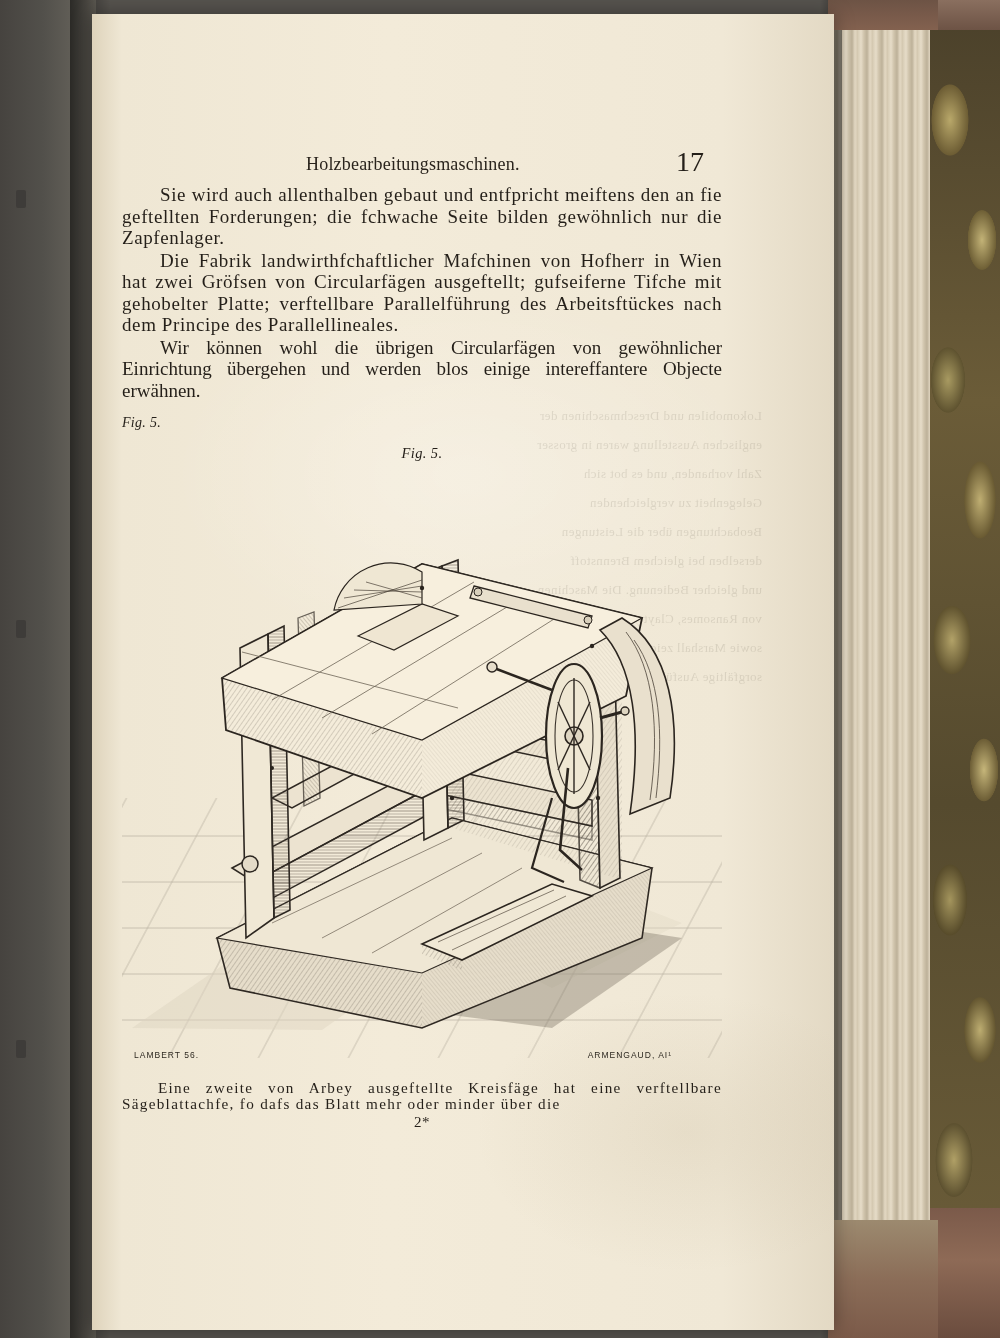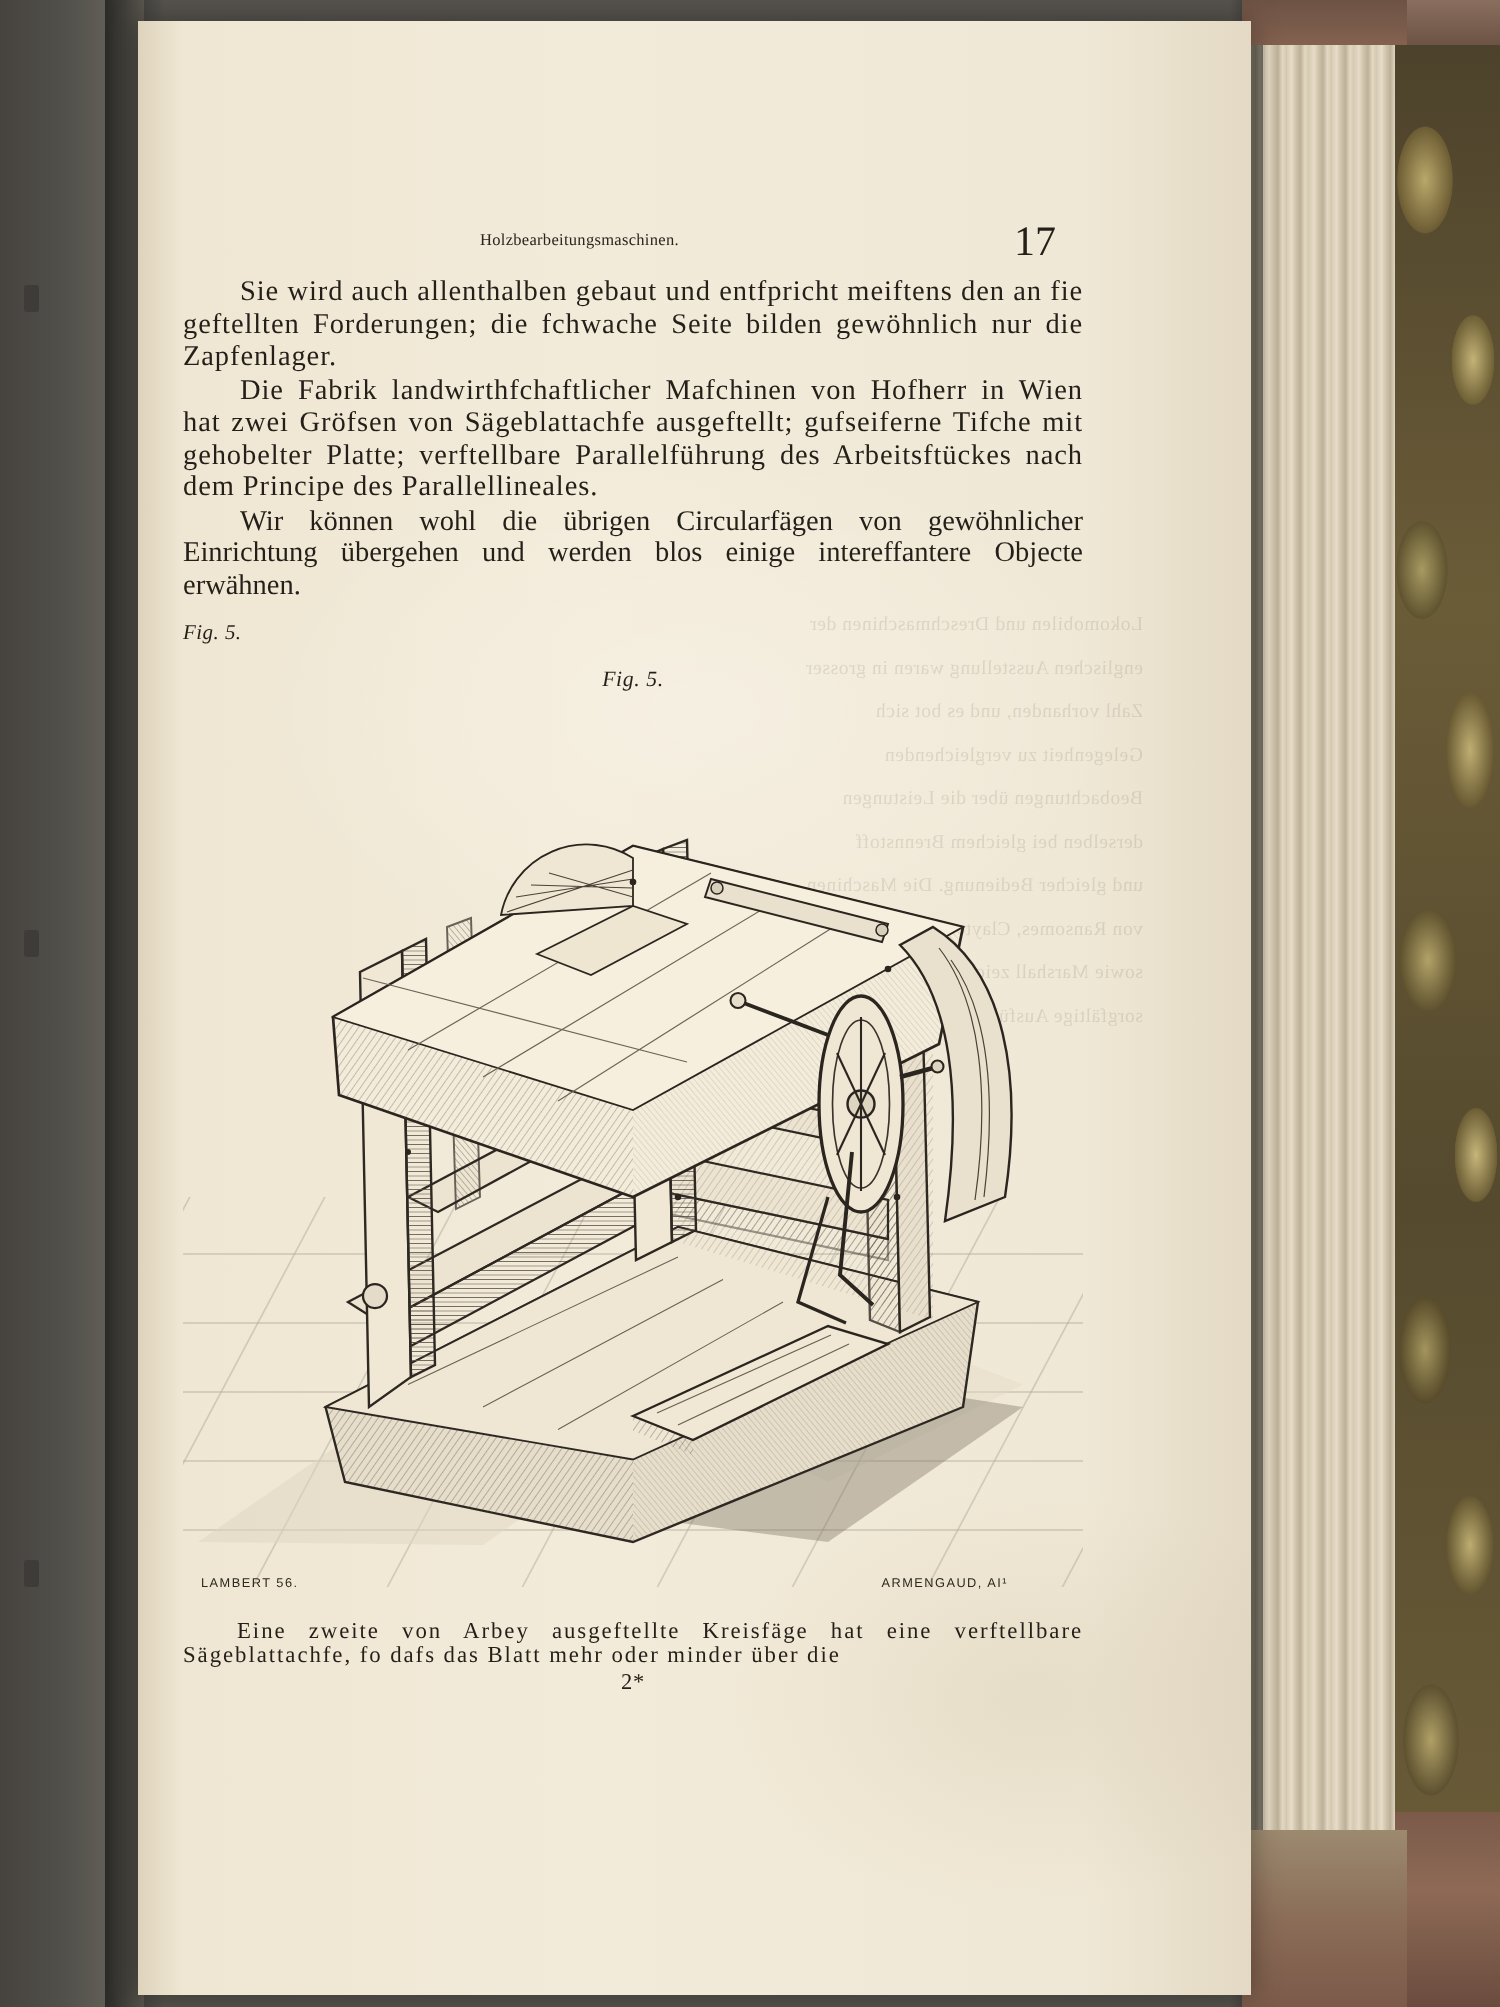--- a/index.html
+++ b/index.html
@@ -153,23 +153,23 @@
     left: 30px;
     width: 600px;
     color: #241f19;
   }
   .runhead {
     position: relative;
     height: 26px;
   }
   .runhead .title {
     position: absolute;
-    left: 198px;
+    left: 184px;
     top: 0;
-    font-size: 11px;
+    font-size: 18px;
     letter-spacing: .2px;
     color: #2a241d;
   }
   .runhead .pageno {
     position: absolute;
     right: 18px;
     top: -8px;
     font-size: 28px;
     font-family: "Liberation Serif", serif;
     color: #241f19;
@@ -273,21 +273,21 @@
     </div>
 
     <div class="content">
 
       <div class="runhead">
         <div class="title">Holzbearbeitungsmaschinen.</div>
         <div class="pageno">17</div>
       </div>
 
       <p class="para sp2 lead">Sie wird auch allenthalben gebaut und entfpricht meiftens den an fie geftellten Forderungen; die fchwache Seite bilden gewöhnlich nur die Zapfenlager.</p>
-      <p class="para sp2">Die Fabrik landwirthfchaftlicher Mafchinen von Hofherr in Wien hat zwei Gröfsen von Sägeblattachfe ausgeftellt; gufseiferne Tifche mit gehobelter Platte; verftellbare Parallelführung des Arbeitsftückes nach dem Principe des Parallellineales.</p>
+      <p class="para sp2">Die Fabrik landwirthfchaftlicher Mafchinen von Hofherr in Wien hat zwei Gröfsen von Circularfägen ausgeftellt; gufseiferne Tifche mit gehobelter Platte; verftellbare Parallelführung des Arbeitsftückes nach dem Principe des Parallellineales.</p>
       <p class="para">Wir können wohl die übrigen Circularfägen von gewöhnlicher Einrichtung übergehen und werden blos einige intereffantere Objecte erwähnen.</p>
 
       <p class="figref">Fig. 5.</p>
       <p class="figcap">Fig. 5.</p>
 
       <div class="plate">
         <svg viewBox="0 0 600 600" width="600" height="600" aria-hidden="true">
           <defs>
             <pattern id="hatch" width="4" height="4" patternUnits="userSpaceOnUse" patternTransform="rotate(35)">
               <line x1="0" y1="0" x2="0" y2="4" stroke="#39322a" stroke-width="0.8"></line>

